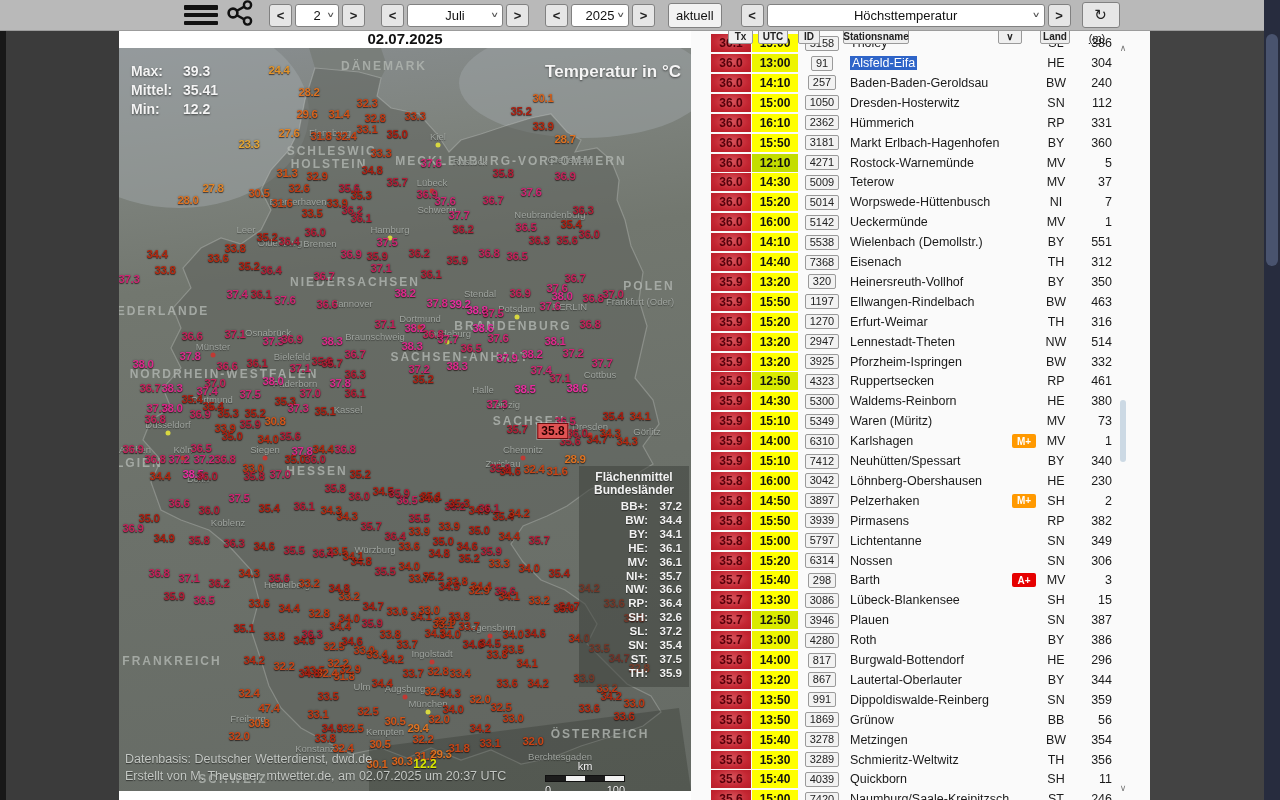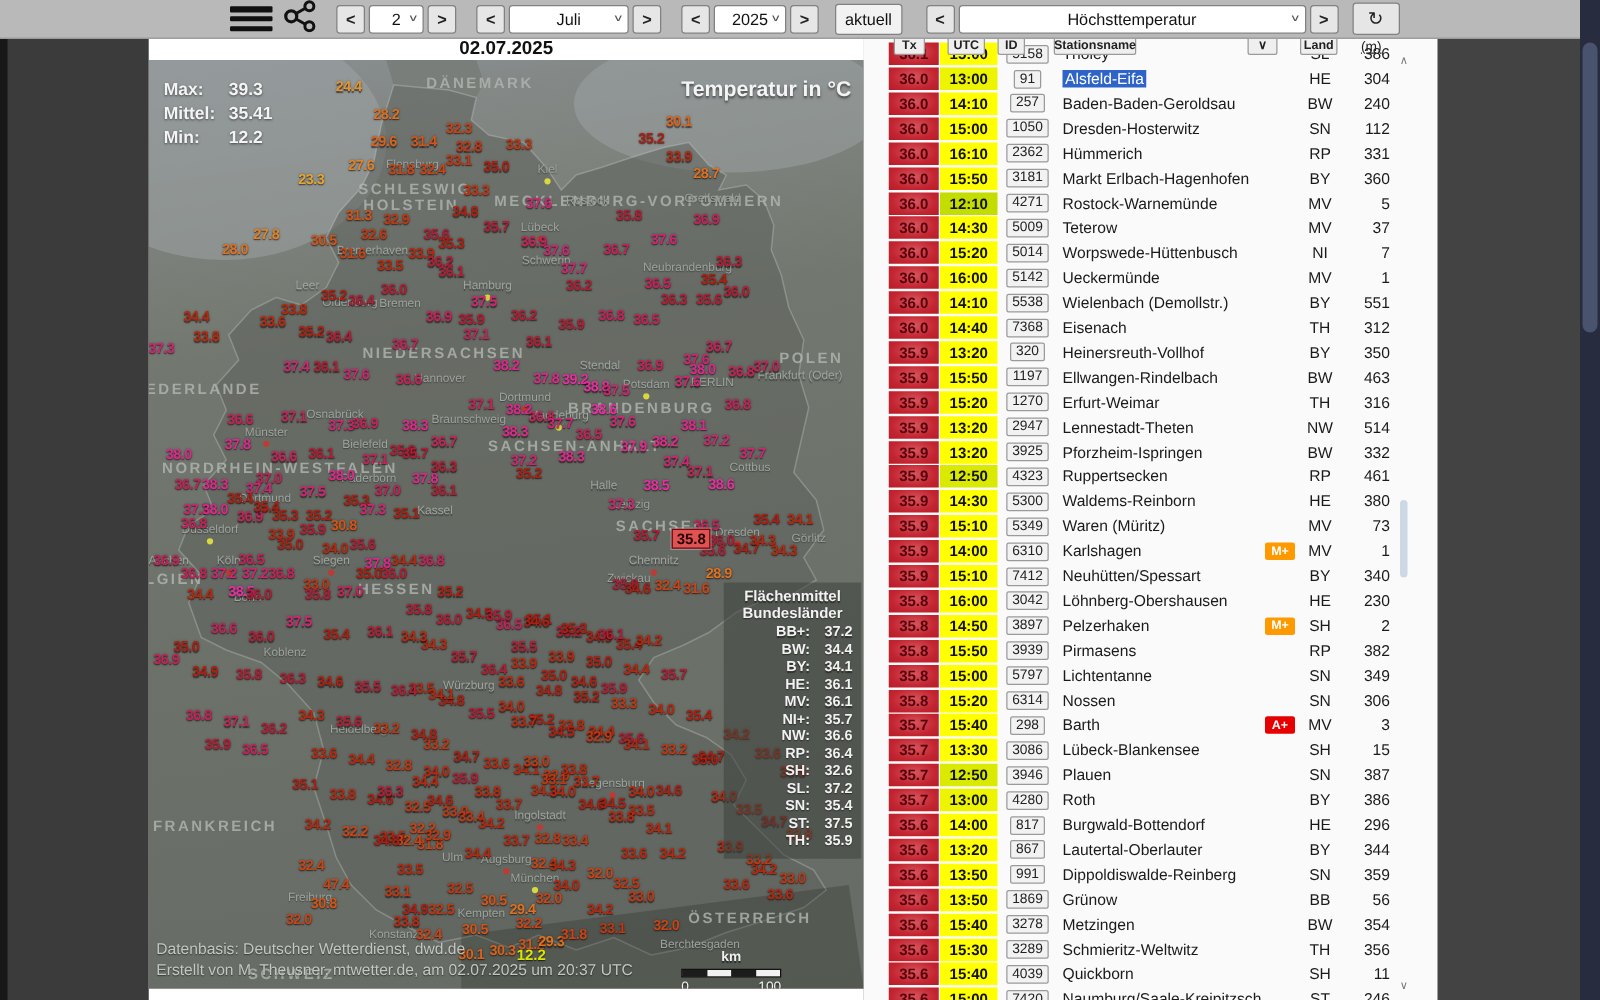--- a/index.html
+++ b/index.html
@@ -58,21 +58,21 @@
   #area-means{position:absolute;right:2px;top:418px;width:96px;background:rgba(62,66,60,.55);
     padding:5px 7px 7px 7px;color:#f2f2f2;font-weight:bold;font-size:11.5px;text-shadow:0 1px 1px rgba(0,0,0,.5)}
   #area-means .am-title{text-align:center;font-size:12px;line-height:13px}
   #area-means .am-row{display:flex;justify-content:flex-end;line-height:13.4px;margin-top:0.5px}
   #area-means .am-row .am-l{width:34px;text-align:right}
   #area-means .am-row .am-v{width:34px;text-align:right}
   #map-attribution{position:absolute;left:6px;bottom:6px;color:#c3c7c3;font-size:12.5px;line-height:17px;
     text-shadow:0 1px 1px rgba(0,0,0,.5)}
   #scalebar{position:absolute;left:426px;top:712px;width:80px;color:#f0f0f0;font-size:11px;
     text-shadow:0 1px 1px rgba(0,0,0,.6)}
-  #scalebar .km{text-align:center;font-weight:bold;margin-bottom:3px}
+  #scalebar .km{text-align:center;font-weight:normal;margin-bottom:3px}
   #scalebar .bar{display:flex;height:5px;border:1px solid #111}
   #scalebar .bar div{flex:1}
   #scalebar .ends{display:flex;justify-content:space-between;margin-top:2px}
   
   #table-panel{position:absolute;left:700px;top:31px;width:450px;height:769px;background:#fafafa;overflow:hidden}
   .hdr-btn{position:absolute;top:-8px;height:21px;background:#efefef;border:1px solid #9a9a9a;border-radius:2px;
     font-size:10px;font-weight:bold;color:#222;display:flex;align-items:flex-end;justify-content:center;
     z-index:3;box-sizing:border-box;padding-bottom:1px;cursor:pointer}
   .hdr-m{position:absolute;top:1px;left:382px;width:30px;font-size:11px;color:#222;text-align:center;z-index:3;
     text-decoration:underline}
@@ -688,21 +688,21 @@
       </div>
       <div class="ends">
         <span>0</span>
         <span>100</span>
       </div>
     </div>
   </div>
 </div>
 
 <div id="table-panel">
-  <div class="hdr-btn" style="left:15px;width:25px">Tx</div>
+  <div class="hdr-btn" style="left:28px;width:25px">Tx</div>
   <div class="hdr-btn" style="left:58px;width:30px">UTC</div>
   <div class="hdr-btn" style="left:98px;width:22px">ID</div>
   <div class="hdr-btn" style="left:143px;width:66px">Stationsname</div>
   <div class="hdr-btn" style="left:298px;width:24px">∨</div>
   <div class="hdr-btn" style="left:340px;width:30px">Land</div>
   <div class="hdr-m">(m)</div>
   <div id="rows-layer">
       <div class="row" style="top: 3px;">
         <div class="c-tx">36.1</div>
         <div class="c-utc" style="background: rgb(255, 255, 0);">15:00</div>

